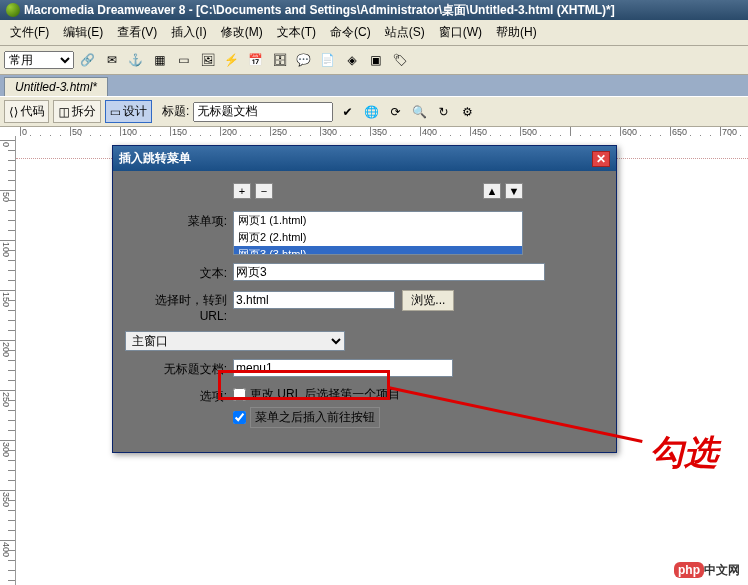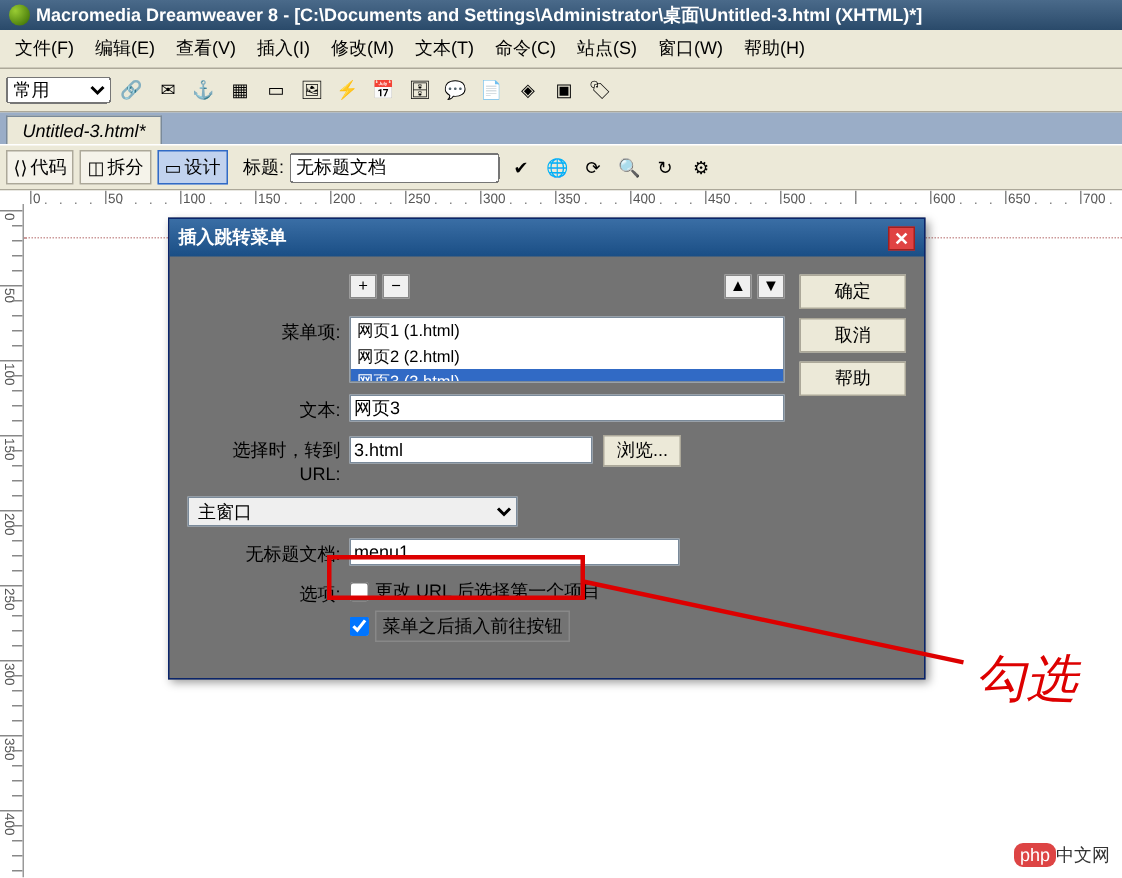--- a/index.html
+++ b/index.html
@@ -64,24 +64,24 @@
   .listbox .item.selected { background: #316ac5; color: #fff; }
   
   input[type=text].inp, select.inp { width: 162px; padding: 1px 2px; font-size: 12px; border: 1px solid #7a8a9a; }
   .browse-btn { padding: 1px 8px; margin-left: 4px; background: #ece9d8; border: 1px solid #aca899; cursor: pointer; }
   
   .checkbox-row { display: flex; align-items: center; gap: 4px; margin-bottom: 4px; }
   
   
   .red-box { position: absolute; border: 3px solid #d00; pointer-events: none; }
   .red-line { position: absolute; height: 3px; background: #d00; transform-origin: left center; }
-  .anno-text { position: absolute; font-family: "KaiTi", "STKaiti", serif; font-size: 34px; color: #d00; font-weight: normal; font-style: italic; }
-  
-  
-  .watermark { position: absolute; right: 8px; bottom: 6px; font-family: Arial, sans-serif; font-size: 13px; font-weight: normal; }
+  .anno-text { position: absolute; font-family: "KaiTi", "STKaiti", serif; font-size: 34px; color: #d00; font-weight: bold; font-style: italic; }
+  
+  
+  .watermark { position: absolute; right: 8px; bottom: 6px; font-family: Arial, sans-serif; font-size: 13px; font-weight: bold; }
   .watermark .php { background: #d44; color: #fff; padding: 1px 4px; border-radius: 6px; }
   .watermark .rest { color: #333; }
 </style>
 </head>
 <body>
 
 <div class="titlebar">
   <span class="logo"></span>
   <span class="title">
     <span>Macromedia Dreamweaver 8</span><span> - [C:\Documents and Settings\Administrator\桌面\Untitled-3.html (XHTML)*]</span>
@@ -328,21 +328,21 @@
           <div class="listbox" style="width:290px">
             <div class="item">网页1 (1.html)</div>
             <div class="item">网页2 (2.html)</div>
             <div class="item selected">网页3 (3.html)</div>
           </div>
         </div>
       </div>
       <div class="form-row">
         <div class="form-label">文本:</div>
         <div class="form-ctrl">
-          <input class="inp" type="text" style="width: 290px;" value="网页3">
+          <input class="inp" type="text" style="width: 312px;" value="网页3">
         </div>
       </div>
       <div class="form-row">
         <div class="form-label">选择时，转到 URL:</div>
         <div class="form-ctrl">
           <input class="inp" type="text" value="3.html" style="">
           <button class="browse-btn">浏览...</button>
         </div>
       </div>
       <div class="form-row">
@@ -365,25 +365,20 @@
             <input type="checkbox" style="">
             <span>更改 URL 后选择第一个项目</span>
           </div>
           <div class="checkbox-row">
             <input type="checkbox" checked="" style="">
             <span style="border:1px solid #888; padding:1px 4px">菜单之后插入前往按钮</span>
           </div>
         </div>
       </div>
     </div>
-    <div class="dlg-buttons">
-      <button>确定</button>
-      <button>取消</button>
-      <button>帮助</button>
-    </div>
   </div>
 </div>
 
 <div class="red-box" style="left:218px; top:370px; width:172px; height:30px;"></div>
 <div class="red-line" style="left:388px; top:386px; width:260px; transform:rotate(12deg);"></div>
 <div class="anno-text" style="left:650px; top:430px">勾选</div>
 
 <div class="watermark">
   <span class="php">php</span><span class="rest">中文网</span>
 </div>

